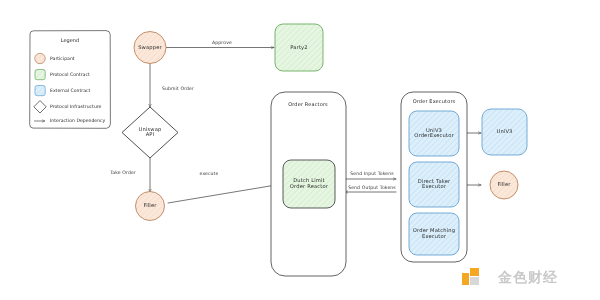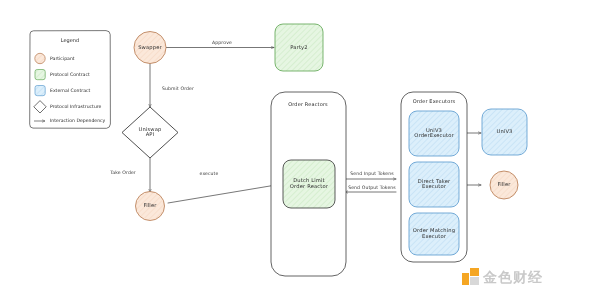--- a/index.html
+++ b/index.html
@@ -54,21 +54,21 @@
     transform: translate(0, -50%);
     text-align: left;
   }
   
   #watermark {
     position: absolute;
     left: 462px;
     top: 268px;
     display: flex;
     align-items: center;
-    gap: 4px;
+    gap: 19px;
   }
   #wm-mark {
     position: relative;
     width: 17px;
     height: 17px;
   }
   #wm-mark .sq1 {
     position: absolute;
     left: 0; top: 5px;
     width: 7px; height: 12px;

